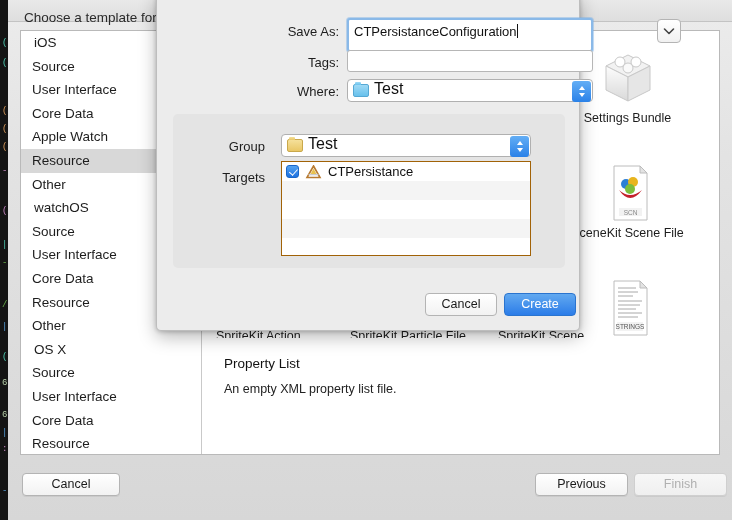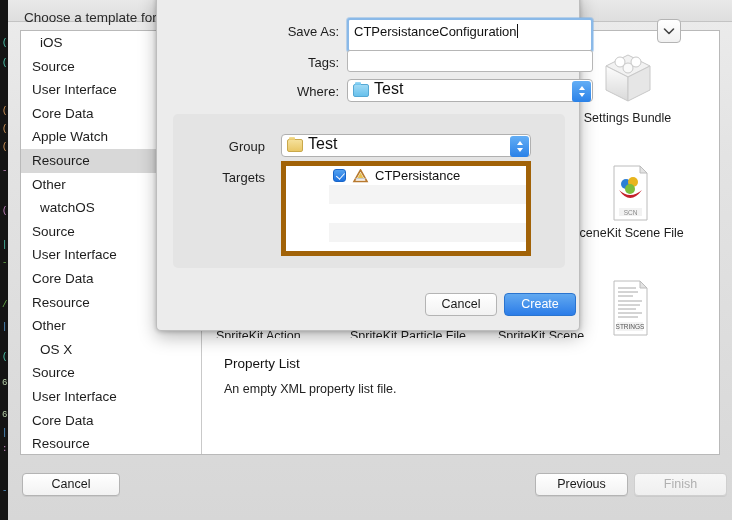--- a/index.html
+++ b/index.html
@@ -46,21 +46,21 @@
   }
   #category-list {
     width: 181px; height: 100%; background: #ffffff;
     border-right: 1px solid #c9c9c9;
     overflow: hidden; position: relative;
   }
   .cat-row {
     height: 23.6px; line-height: 23.6px; font-size: 13.5px; color: #1d1d1d;
     padding-left: 11px; white-space: nowrap;
   }
-  .cat-row.group { padding-left: 19px; }
+  .cat-row.group { padding-left: 13px; }
   .cat-row.selected { background: #d8d8d8; }
 
   
   #template-right {
     flex: 1; height: 100%; position: relative; background: #fff;
     overflow: hidden;
   }
   #template-grid {
     position: absolute; left: 0; top: 0; right: 0; height: 308px;
     display: grid; grid-template-columns: repeat(3, 1fr);
@@ -170,21 +170,21 @@
     background: #e4e4e4; border-radius: 5px;
   }
   #group-label { left: 0px; top: 25px; width: 92px; }
   #group-popup {
     position: absolute; left: 108px; top: 20px; width: 250px; height: 23px;
     background: #fff; border: 1px solid #b0b0b0; border-radius: 4px;
   }
   #targets-label { left: 0px; top: 56px; width: 92px; }
   #targets-list {
     position: absolute; left: 108px; top: 47px; width: 250px; height: 95px;
-    background: #fff; border: 5px solid #a16207; overflow: hidden; padding-left: 43px;
+    background: #fff; border: 1px solid #a16207; overflow: hidden;
   }
   .target-row { height: 19px; display: flex; align-items: center; padding-left: 4px; }
   .target-row.alt { background: #f4f4f4; }
   .tgt-check {
     width: 13px; height: 13px; border-radius: 3px;
     background: linear-gradient(180deg,#54a2f0,#1d72e0);
     border: 1px solid #1966c9; position: relative; flex: 0 0 auto;
   }
   .tgt-check:after {
     content:''; position:absolute; left:4px; top:1px; width:3.5px; height:7px;

